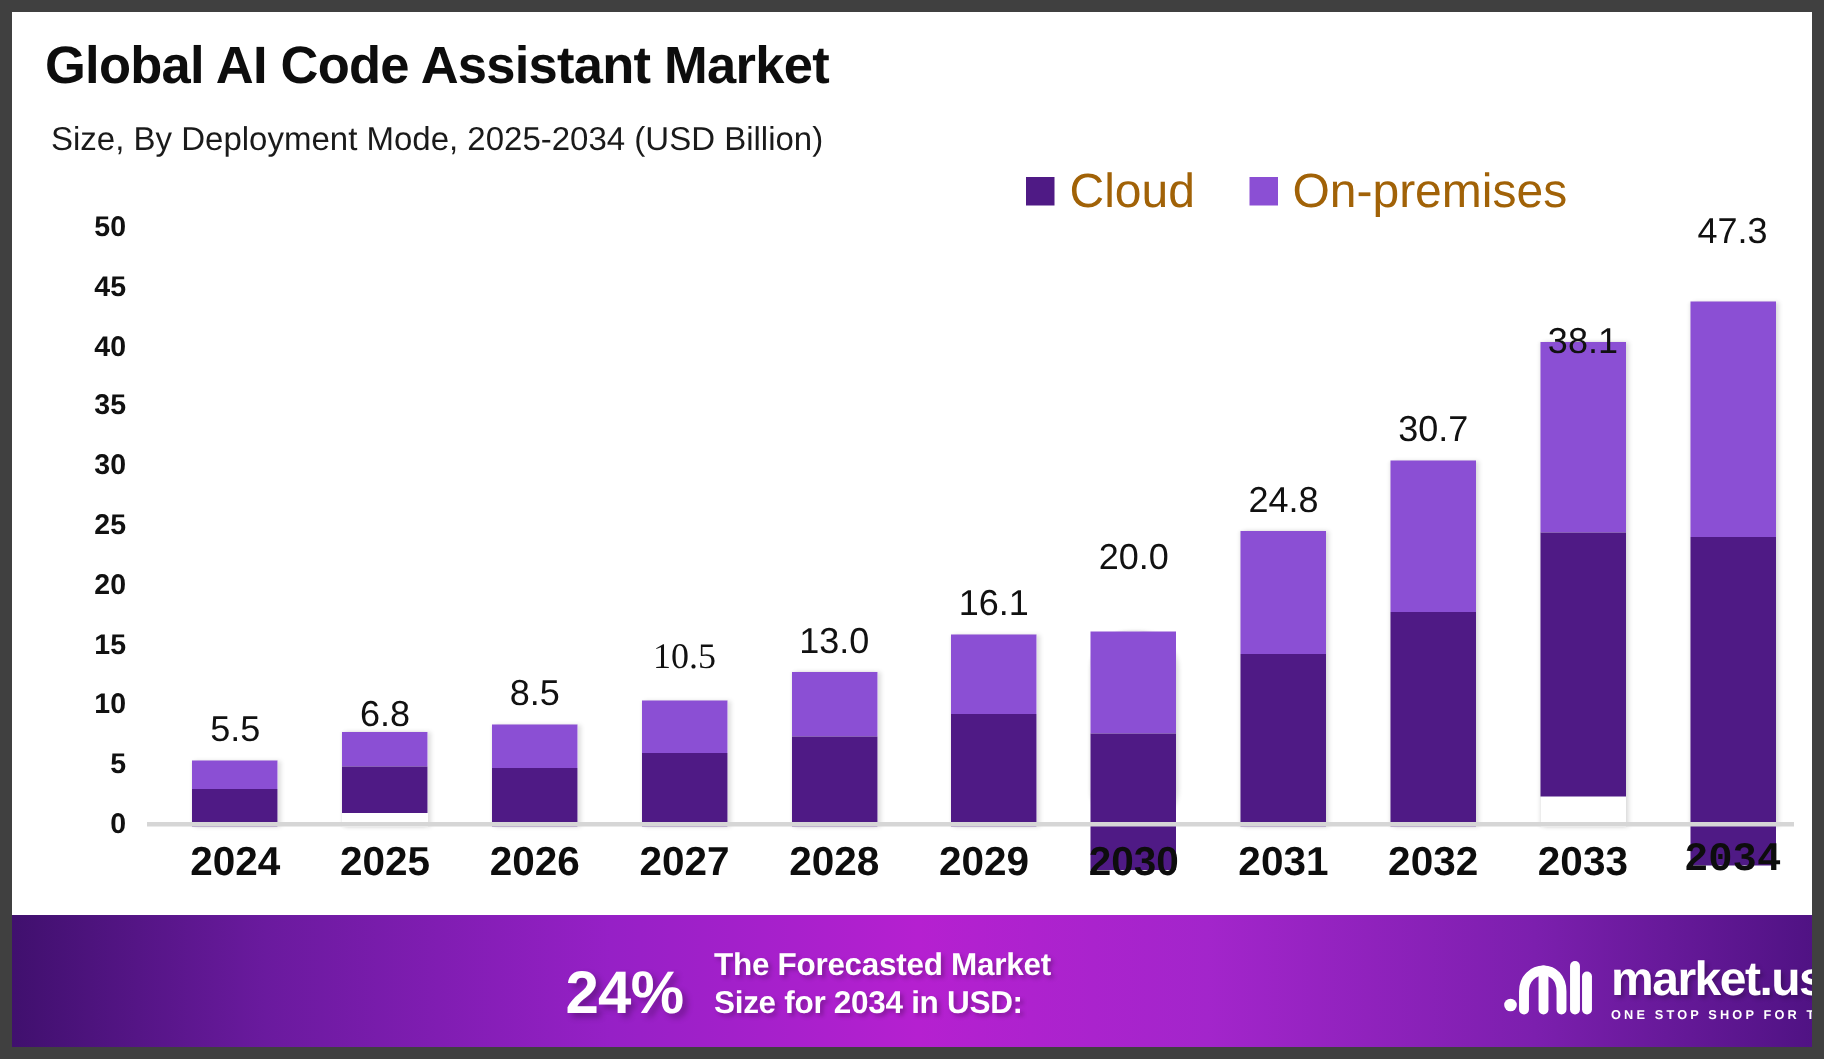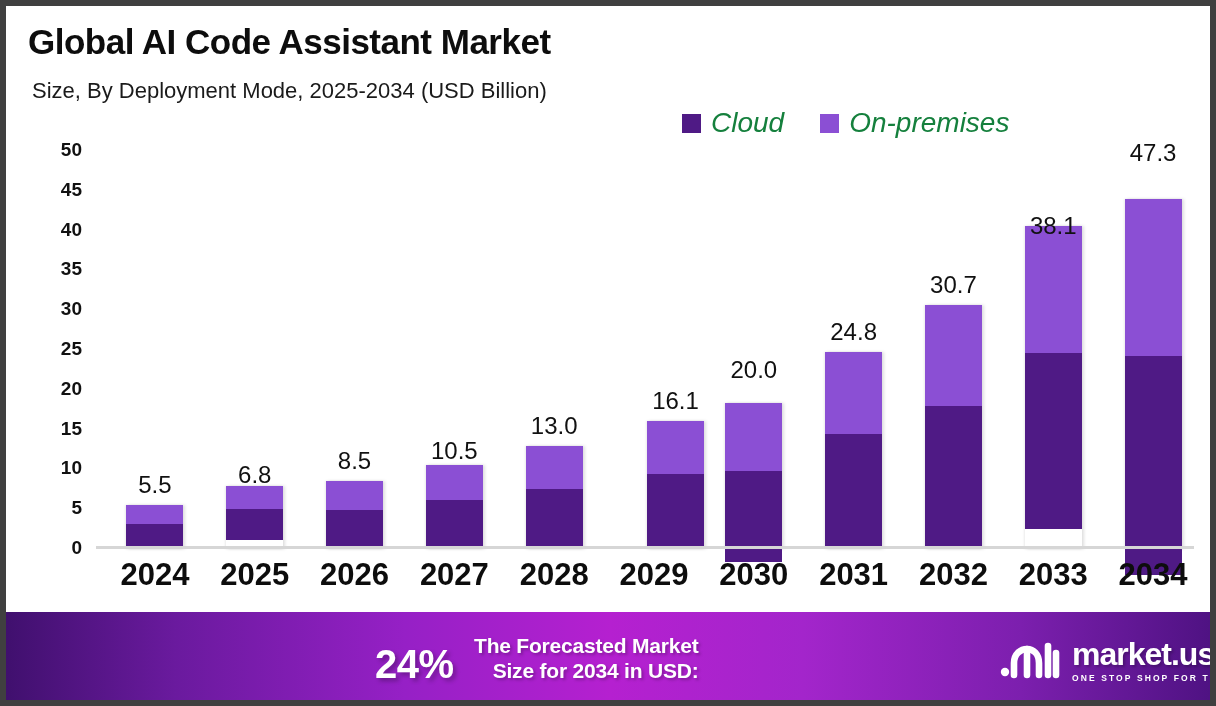--- a/index.html
+++ b/index.html
@@ -6,21 +6,21 @@
   html,body { background:#ffffff; }
   body {
     width:1216px; height:706px;
     font-family:"Liberation Sans", sans-serif;
     overflow:hidden;
   }
   #frame {
     position:relative;
     width:1216px; height:706px;
     background:#ffffff;
-    border:6px solid #404040;
+    border:8px solid #404040;
     overflow:hidden;
   }
 
   
   #title {
     position:absolute; left:22px; top:16px;
     font-size:35px; font-weight:bold; color:#0d0d0d;
     letter-spacing:-0.5px; white-space:nowrap;
   }
   #subtitle {
@@ -29,21 +29,21 @@
     white-space:nowrap;
   }
 
   
   #legend {
     position:absolute; left:676px; top:101px;
     display:flex; align-items:center; gap:36px;
   }
   .legend-item { display:flex; align-items:center; gap:10px; }
   .legend-swatch { width:19px; height:19px; display:block; }
-  .legend-label { font-size:28px; color:#15803d; white-space:nowrap;font-style:italic; }
+  .legend-label { font-size:32px; color:#a16207; white-space:nowrap; }
 
   
   #plot {
     position:absolute;
     left:90px; top:118px;
     width:1098px; height:425px;
   }
   #baseline {
     position:absolute; left:0; bottom:0;
     width:1098px; height:3px; background:#d6d6d6;
@@ -67,21 +67,21 @@
     width:120px; left:50%; margin-left:-60px;
     text-align:center;
     font-size:24px; color:#111;
     white-space:nowrap;
   }
   .xtick {
     position:absolute;
     width:120px; margin-left:-60px;
     text-align:center;
     top:551px;
-    font-size:31px; font-weight:bold; color:#0d0d0d;
+    font-size:27px; font-weight:bold; color:#0d0d0d;
   }
 
   
   #banner {
     position:absolute; left:0; bottom:0;
     width:1208px; height:88px;
     background:linear-gradient(90deg,
       #40106e 0%, #6a1a9e 14%, #9620c6 33%,
       #b520d0 50%, #a325cb 66%, #7c1fae 84%, #4e1282 100%);
     display:flex; align-items:center;
@@ -93,21 +93,21 @@
     white-space:nowrap;
   }
   .banner-big {
     color:#ffffff; font-weight:bold; font-size:40px;
     letter-spacing:-0.5px;
     text-shadow:3px 3px 4px rgba(0,0,0,0.28);
     white-space:nowrap;
   }
   #b-cagr-label { position:absolute; left:22px; top:22px; }
   #b-cagr-value { position:absolute; left:328px; top:30px;margin-left:41px; }
-  #b-size-label { position:absolute; left:468px; top:22px;text-align:right; }
+  #b-size-label { position:absolute; left:468px; top:22px; }
   #b-size-value { position:absolute; left:786px; top:30px; }
 
   #logo {
     position:absolute; left:992px; top:26px;
     display:flex; align-items:center; gap:12px;
   }
   #logo-mark { width:62px; height:40px; display:block; }
   #logo-word {
     color:#ffffff; font-weight:bold; font-size:32px;
     letter-spacing:-1px; line-height:1;
@@ -164,33 +164,33 @@
           <div class="bar-value" style="bottom: 60.128px;">6.8</div>
         </div>
         <div class="bar" style="left: 230.045px; height: 67.66px;">
           <span class="seg" style="background: rgb(139, 79, 212); height: 28.656px;"></span>
           <span class="seg" style="background: rgb(79, 26, 133); height: 39.004px;"></span>
           <div class="bar-value" style="bottom: 73.66px;">8.5</div>
         </div>
         <div class="bar" style="left: 329.864px; height: 83.58px;">
           <span class="seg" style="background: rgb(139, 79, 212); height: 35.024px;"></span>
           <span class="seg" style="background: rgb(79, 26, 133); height: 48.556px;"></span>
-          <div class="bar-value" style="bottom: 84px;">10.5</div>
+          <div class="bar-value" style="bottom: 99px; font-family: Liberation Serif, serif;">10.5</div>
         </div>
         <div class="bar" style="left: 429.682px; height: 103.48px;">
           <span class="seg" style="background: rgb(139, 79, 212); height: 43.78px;"></span>
           <span class="seg" style="background: rgb(79, 26, 133); height: 59.7px;"></span>
           <div class="bar-value" style="bottom: 109.48px;">13.0</div>
         </div>
-        <div class="bar" style="left: 551px; height: 128.156px;">
+        <div class="bar" style="left: 536px; height: 128.156px;">
           <span class="seg" style="background: rgb(139, 79, 212); height: 53.332px;"></span>
           <span class="seg" style="background: rgb(79, 26, 133); height: 74.824px;"></span>
           <div class="bar-value" style="bottom: 134.156px;">16.1</div>
         </div>
-        <div class="bar" style="left: 629.318px; height: 146px;">
+        <div class="bar" style="left: 629.318px; height: 130px; border-radius: 25px;">
           <span class="seg" style="background: rgb(139, 79, 212); height: 67.66px;"></span>
           <span class="seg" style="background: rgb(79, 26, 133); height: 91.54px;"></span>
           <div class="bar-value" style="bottom: 165.2px;">20.0</div>
         </div>
         <div class="bar" style="left: 729.136px; height: 197.408px;">
           <span class="seg" style="background: rgb(139, 79, 212); height: 82.784px;"></span>
           <span class="seg" style="background: rgb(79, 26, 133); height: 114.624px;"></span>
           <div class="bar-value" style="bottom: 203.408px;">24.8</div>
         </div>
         <div class="bar" style="left: 828.955px; height: 244.372px;">
@@ -215,21 +215,21 @@
       <div class="xtick" style="left: 148.909px;">2024</div>
       <div class="xtick" style="left: 248.727px;">2025</div>
       <div class="xtick" style="left: 348.545px;">2026</div>
       <div class="xtick" style="left: 448.364px;">2027</div>
       <div class="xtick" style="left: 548.182px;">2028</div>
       <div class="xtick" style="left: 648px;">2029</div>
       <div class="xtick" style="left: 747.818px;">2030</div>
       <div class="xtick" style="left: 847.636px;">2031</div>
       <div class="xtick" style="left: 947.455px;">2032</div>
       <div class="xtick" style="left: 1047.27px;">2033</div>
-      <div class="xtick" style="left: 1147.09px;">2034</div>
+      <div class="xtick" style="left: 1147.09px; font-family: Liberation Mono, monospace;">2034</div>
     </div>
 
   <div id="banner">
     <div class="banner-big" id="b-cagr-value">24%</div>
 
     <div class="banner-text" id="b-size-label">
       <div>The Forecasted Market</div>
       <div>Size for 2034 in USD:</div>
     </div>
 

